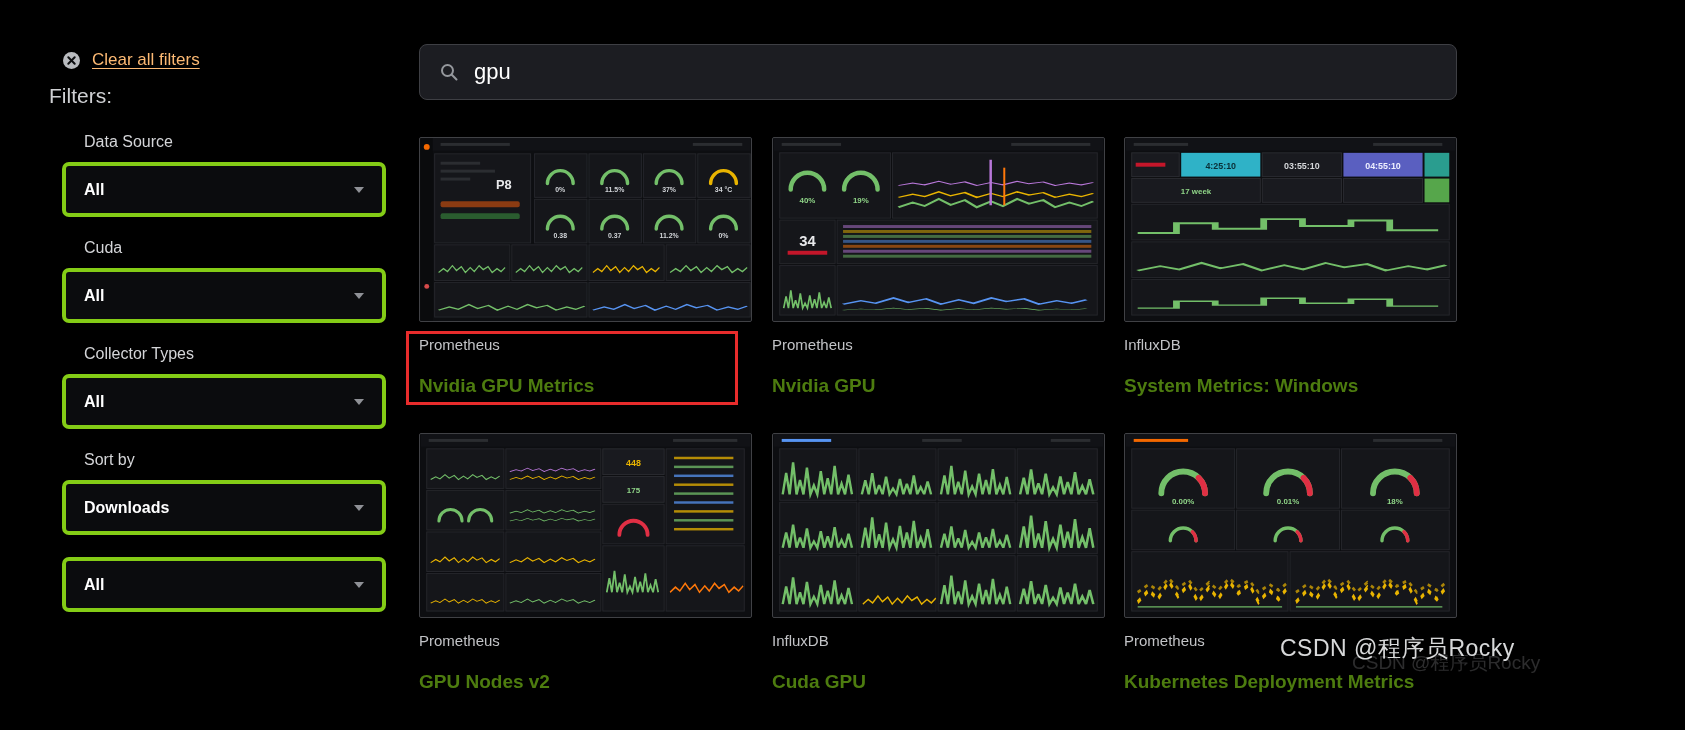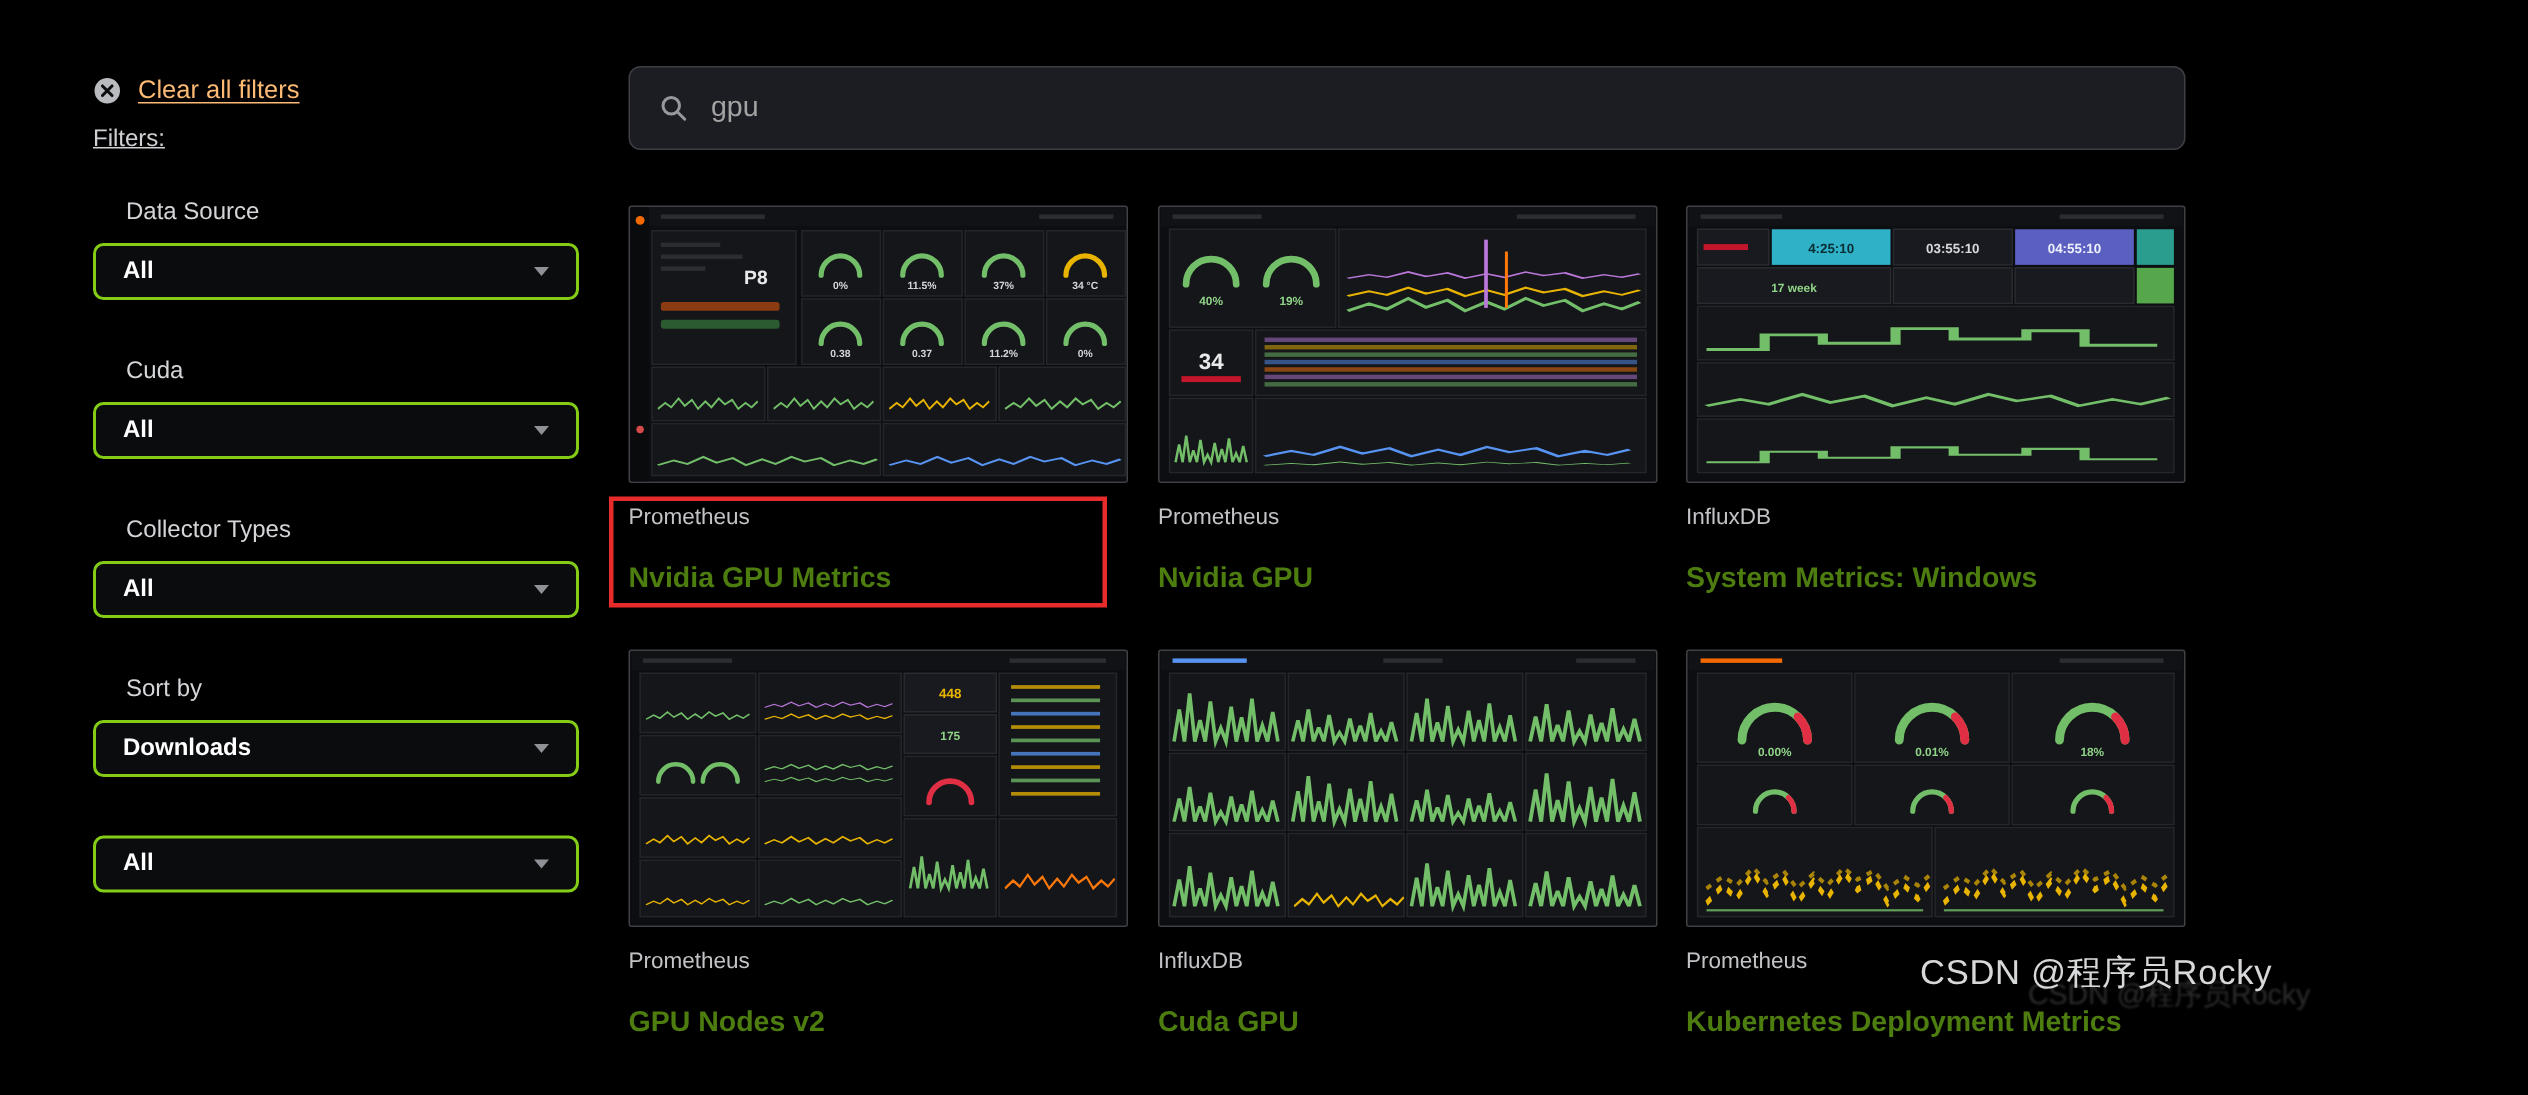--- a/index.html
+++ b/index.html
@@ -2,35 +2,35 @@
 <html><head>
 <meta charset="utf-8">
 <style>
   html,body{margin:0;padding:0;background:#000;}
   #root{position:relative;width:1685px;height:730px;background:#000;overflow:hidden;
         font-family:"Liberation Sans",sans-serif;color:#d8d9da;}
 
   
   .clear-row{position:absolute;left:62px;top:50px;display:flex;align-items:center;gap:11px;cursor:pointer;}
   .clear-link{font-size:17px;color:#fdba74;text-decoration:underline;text-underline-offset:3px;text-align:right;}
-  .filters-heading{position:absolute;left:62px;top:84px;font-size:16px;color:#cfd0d3;text-decoration:underline;}
+  .filters-heading{position:absolute;left:49px;top:84px;font-size:21px;color:#cfd0d3;}
   .fgroup{position:absolute;left:62px;width:324px;}
   .flabel{font-size:16px;color:#d4d5d8;margin-bottom:11px;margin-left:22px;}
-  .fselect{height:38px;background:#0b0c0e;border:2px solid #84cc16;border-radius:7px;
+  .fselect{height:55px;background:#0b0c0e;border:4px solid #84cc16;border-radius:7px;
            display:flex;align-items:center;justify-content:space-between;padding:0 18px;
            cursor:pointer;box-sizing:border-box;}
   .fvalue{font-size:16px;font-weight:700;color:#fff;}
   .caret{width:0;height:0;border-left:5px solid transparent;border-right:5px solid transparent;
          border-top:6px solid #8f9196;}
 
   
   .search-bar{position:absolute;left:419px;top:44px;width:1038px;height:56px;background:#1c1d22;
               border:1px solid #3e3f44;border-radius:8px;display:flex;align-items:center;
               padding:0 19px;gap:13px;box-sizing:border-box;}
-  .search-input{flex:1;background:transparent;border:0;outline:0;color:#a3a3a3;font-size:19px;
+  .search-input{flex:1;background:transparent;border:0;outline:0;color:#ffffff;font-size:22px;
                 font-family:inherit;}
 
   
   .card{position:absolute;width:281px;}
   .thumb{width:333px;height:185px;border:1px solid #404145;border-radius:2px;overflow:hidden;
          background:#0d0e11;cursor:pointer;box-sizing:border-box;}
   .thumb svg{display:block;width:100%;height:100%;}
   .card-org{margin-top:14px;font-size:15px;color:#c2c3c6;}
   .card-title{margin:22px 0 0;font-size:19px;font-weight:700;color:#4d7c0f;white-space:nowrap;}
   .highlight-box{position:absolute;left:-13px;top:194px;width:326px;height:68px;

